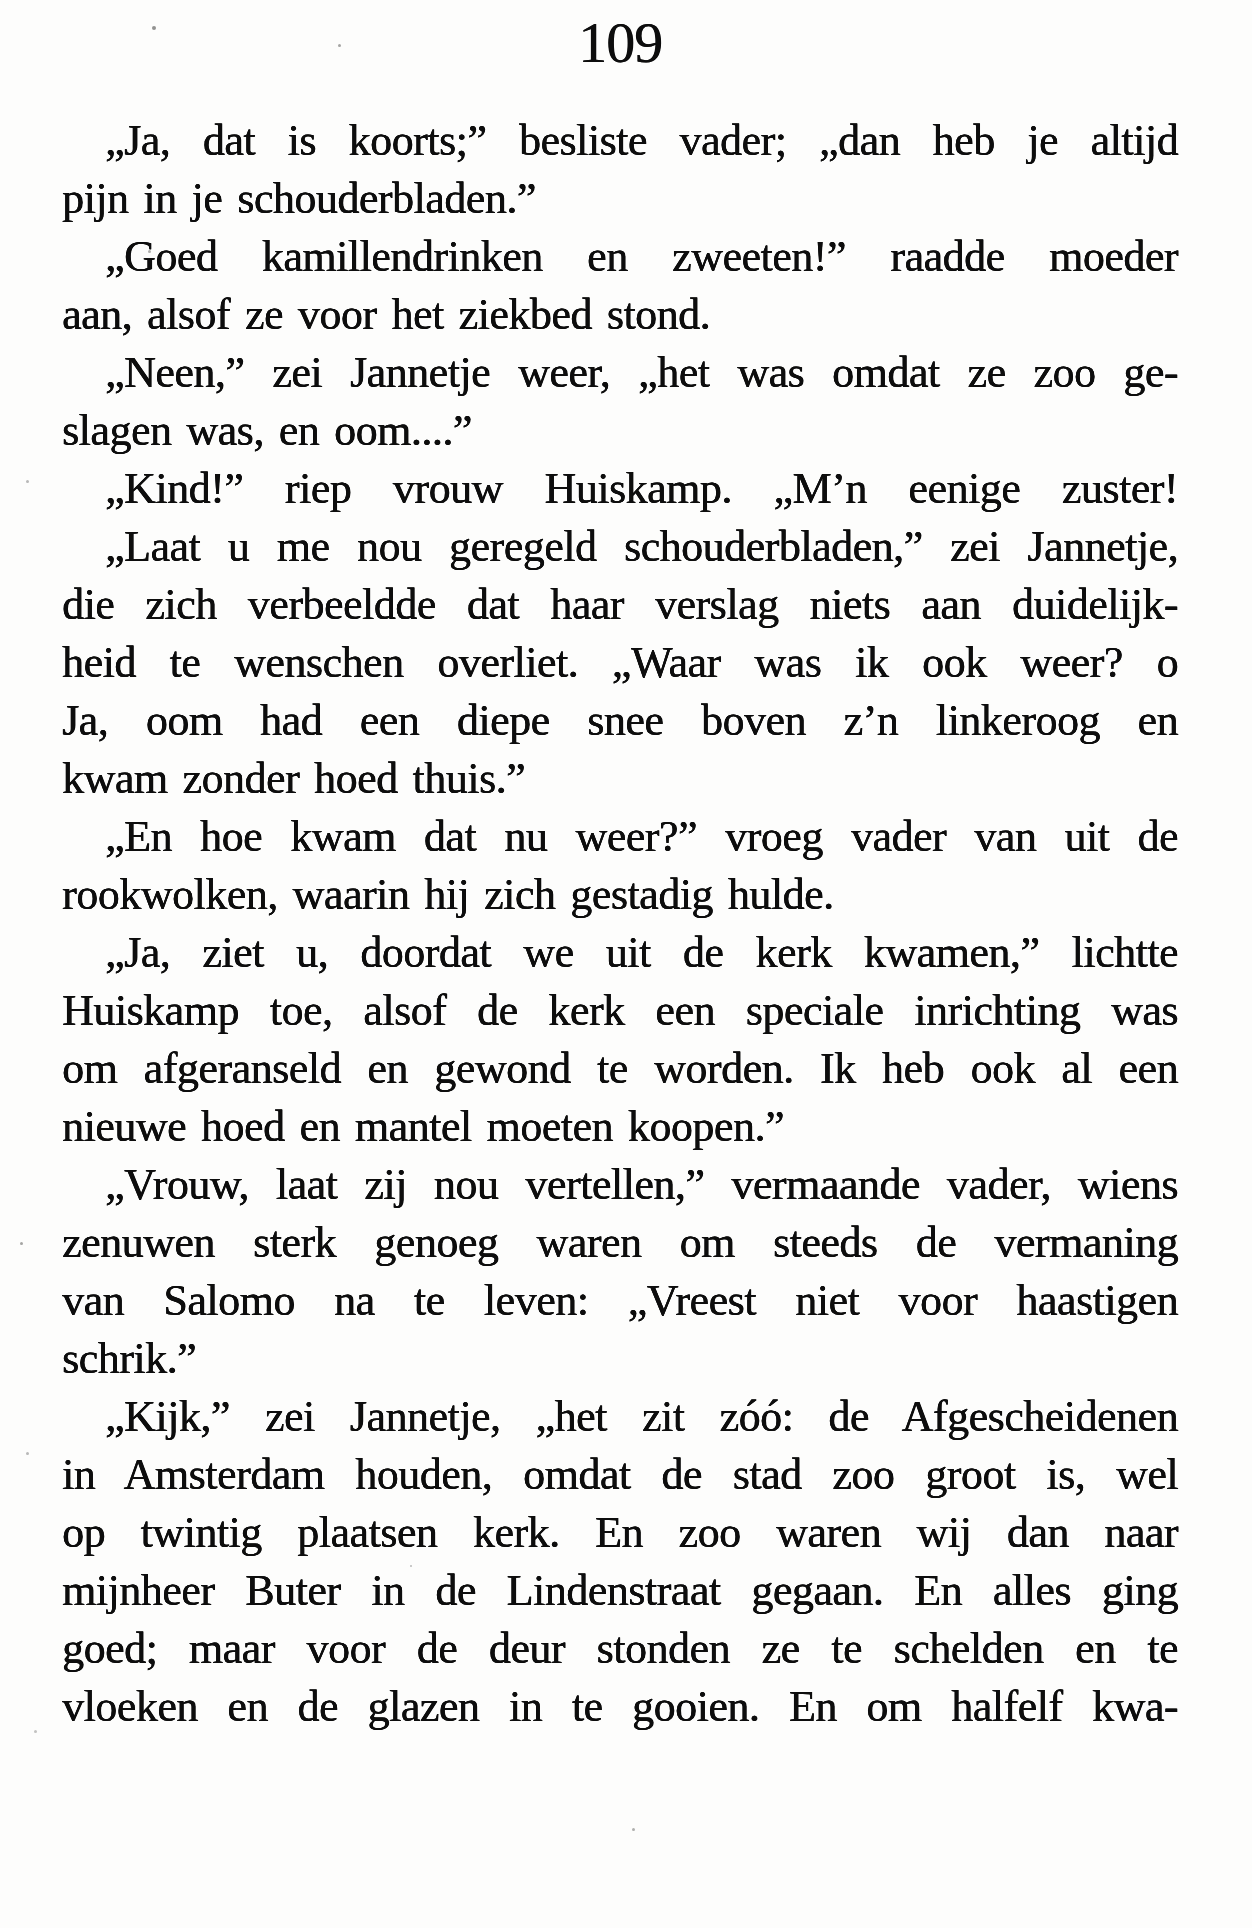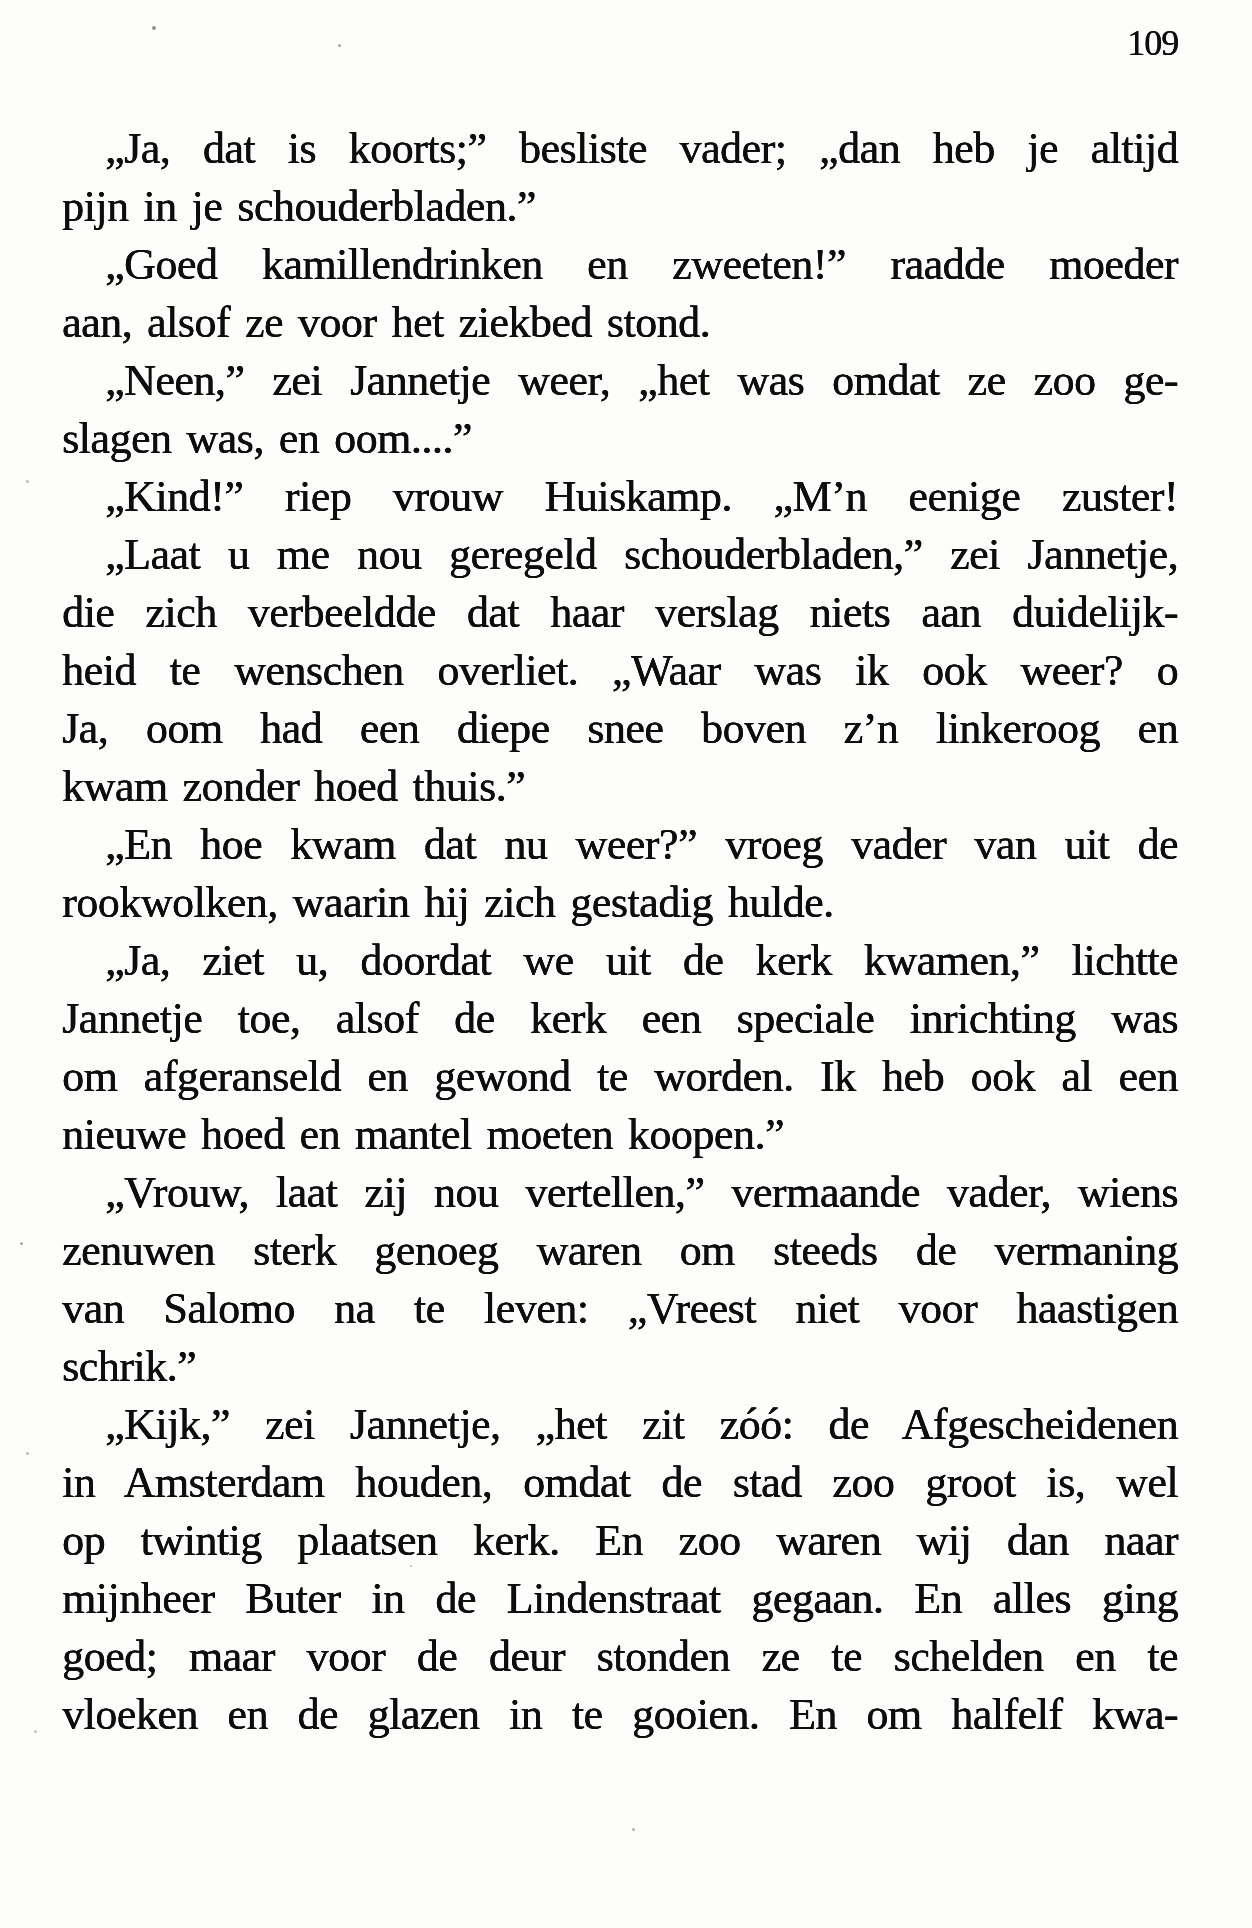--- a/index.html
+++ b/index.html
@@ -11,30 +11,30 @@
     font-family: "Liberation Serif", serif;
     color: #0d0d0d;
     overflow: hidden;
     margin: 0 auto;
   }
   .page-number {
     position: absolute;
     top: 19px;
     left: 62px;
     width: 1116px;
-    text-align: right;
-    font-size: 36px;
+    text-align: center;
+    font-size: 58px;
     line-height: 48px;
     letter-spacing: -1px;
     text-shadow: 0.4px 0 0 currentColor;
   }
   .body-text {
     position: absolute;
     left: 62px;
-    top: 120px;
+    top: 112px;
     width: 1116px;
   }
   .para { margin: 0; padding: 0; }
   .line {
     font-size: 44px;
     height: 58px;
     line-height: 58px;
     letter-spacing: -0.5px;
     text-shadow: 0.4px 0 0 currentColor, 0 0.3px 0 currentColor;
     text-align: justify;
@@ -92,21 +92,21 @@
       <div class="line end">kwam zonder hoed thuis.”</div>
     </div>
 
     <div class="para">
       <div class="line fill indent">„En hoe kwam dat nu weer?” vroeg vader van uit de</div>
       <div class="line end">rookwolken, waarin hij zich gestadig hulde.</div>
     </div>
 
     <div class="para">
       <div class="line fill indent">„Ja, ziet u, doordat we uit de kerk kwamen,” lichtte</div>
-      <div class="line fill">Jannetje toe, alsof de kerk een speciale inrichting was</div>
+      <div class="line fill">Huiskamp toe, alsof de kerk een speciale inrichting was</div>
       <div class="line fill">om afgeranseld en gewond te worden. Ik heb ook al een</div>
       <div class="line end">nieuwe hoed en mantel moeten koopen.”</div>
     </div>
 
 
     <div class="para">
       <div class="line fill indent">„Vrouw, laat zij nou vertellen,” vermaande vader, wiens</div>
       <div class="line fill">zenuwen sterk genoeg waren om steeds de vermaning</div>
       <div class="line fill">van Salomo na te leven: „Vreest niet voor haastigen</div>
       <div class="line end">schrik.”</div>

